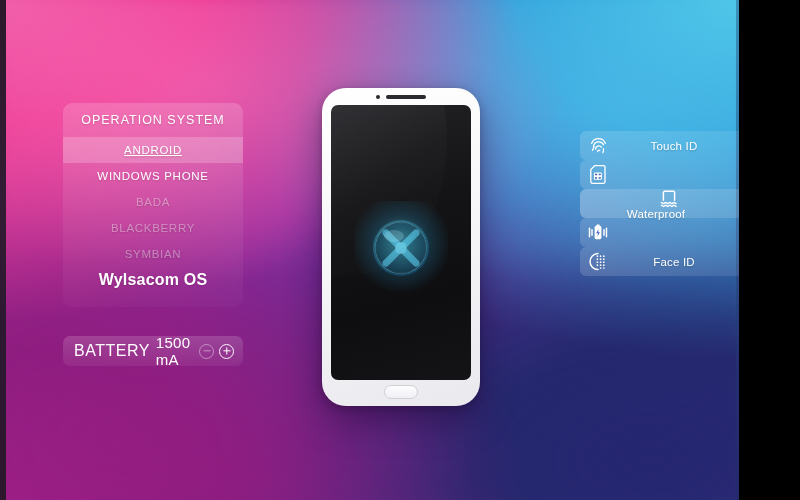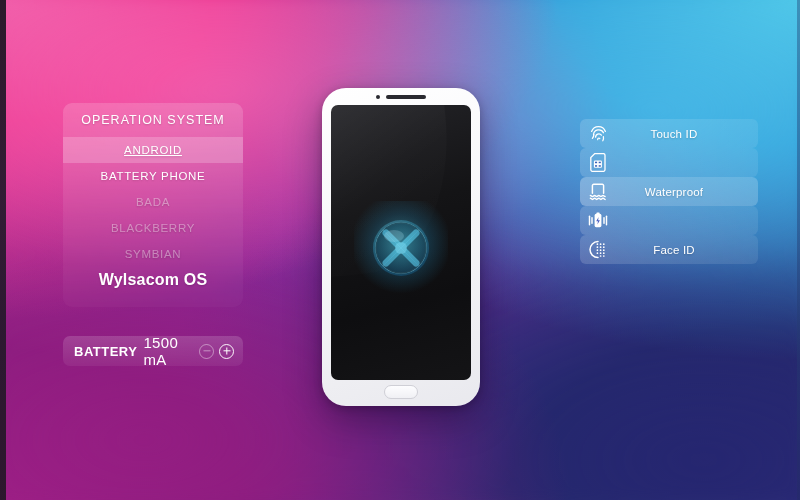--- a/index.html
+++ b/index.html
@@ -7,21 +7,21 @@
   html, body {
     width:800px; height:500px;
     overflow:hidden;
     font-family:"Liberation Sans", sans-serif;
     background:#000;
   }
 
   
   #stage {
     position:relative;
-    width:800px; height:500px;
+    width:739px; height:500px;
     overflow:hidden;
   }
 
   
   .bg-base {
     position:absolute; inset:0;
     background:
       radial-gradient(120% 110% at 0% 0%,   #f05ca8 0%,   #ec3d95 22%, rgba(236,61,149,0) 58%),
       radial-gradient(115% 115% at 0% 100%, #9e1f86 0%,   #8d1d80 26%, rgba(141,29,128,0) 62%),
       radial-gradient(125% 120% at 100% 0%, #4ec7e8 0%,   #34a4dc 24%, rgba(52,164,220,0) 60%),
@@ -87,21 +87,21 @@
   
   #battery-bar {
     position:absolute; left:63px; top:336px;
     width:180px; height:30px;
     border-radius:7px;
     background:linear-gradient(180deg, rgba(255,255,255,0.16) 0%, rgba(255,255,255,0.06) 100%);
     display:flex; align-items:center;
     padding:0 9px 0 11px;
   }
   .bat-label {
-    color:#fff; font-size:13px; font-weight:700; letter-spacing:0.5px;
+    color:#fff; font-size:16px; font-weight:400; letter-spacing:0.5px;
   }
   .bat-value {
     color:#fff; font-size:15px; letter-spacing:0.3px; margin-left:6px; font-weight:400;
   }
   .bat-ctrls { margin-left:auto; display:flex; align-items:center; gap:5px; }
   .circ-btn {
     width:15px; height:15px; border-radius:50%;
     border:1.3px solid rgba(255,255,255,0.95);
     position:relative;
   }
@@ -156,33 +156,34 @@
   .home-btn {
     position:absolute; left:50%; bottom:7px;
     transform:translateX(-50%);
     width:34px; height:14px; border-radius:8px;
     border:1.4px solid #cfcfd6;
     background:linear-gradient(180deg,#fdfdff,#f0f0f4);
   }
 
   
   #features {
-    position:absolute; left:580px; top:119px;
+    position:absolute; left:580px; top:131px;
     width:178px;
     display:flex; flex-direction:column; gap:0;
   }
   .feat-row {
     position:relative;
     height:29px;
     border-radius:6px;
     background:linear-gradient(90deg, rgba(255,255,255,0.155) 0%, rgba(255,255,255,0.085) 100%);
     display:flex; align-items:center;
   }
   .feat-row.active {
     background:linear-gradient(90deg, rgba(255,255,255,0.30) 0%, rgba(255,255,255,0.20) 100%);
+    flex-direction:column;
   }
   .feat-icon {
     width:36px; display:flex; align-items:center; justify-content:center;
     flex:none;
   }
   .feat-label {
     flex:1; text-align:center;
     color:#ffffff; font-size:11.5px; letter-spacing:0.2px;
     padding-right:26px;
     text-shadow:0 1px 2px rgba(0,0,0,.18);
@@ -195,21 +196,21 @@
 
   <div class="bg-base"></div>
   <div class="bg-soft"></div>
   <div class="edge-left"></div>
   <div class="edge-right"></div>
 
   <div id="os-panel">
     <div class="os-title">OPERATION SYSTEM</div>
 
     <div class="os-item selected">ANDROID</div>
-    <div class="os-item">BATTERY PHONE</div>
+    <div class="os-item">WINDOWS PHONE</div>
     <div class="os-item disabled">BADA</div>
     <div class="os-item disabled">BLACKBERRY</div>
     <div class="os-item disabled">SYMBIAN</div>
     <div class="os-item brand">Wylsacom OS</div>
   </div>
 
   <div id="battery-bar">
     <span class="bat-label">BATTERY</span>
     <span class="bat-value">1500 mA</span>
 

